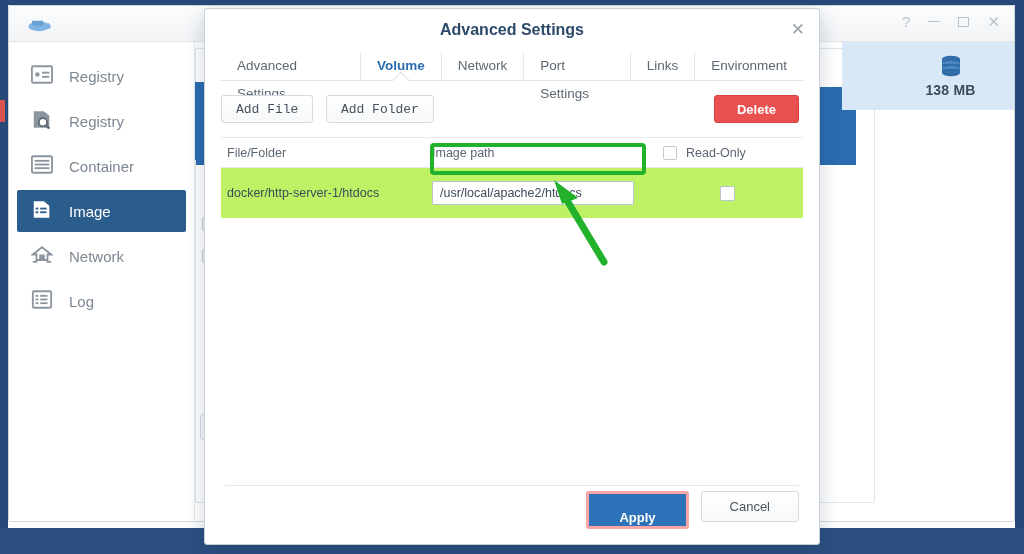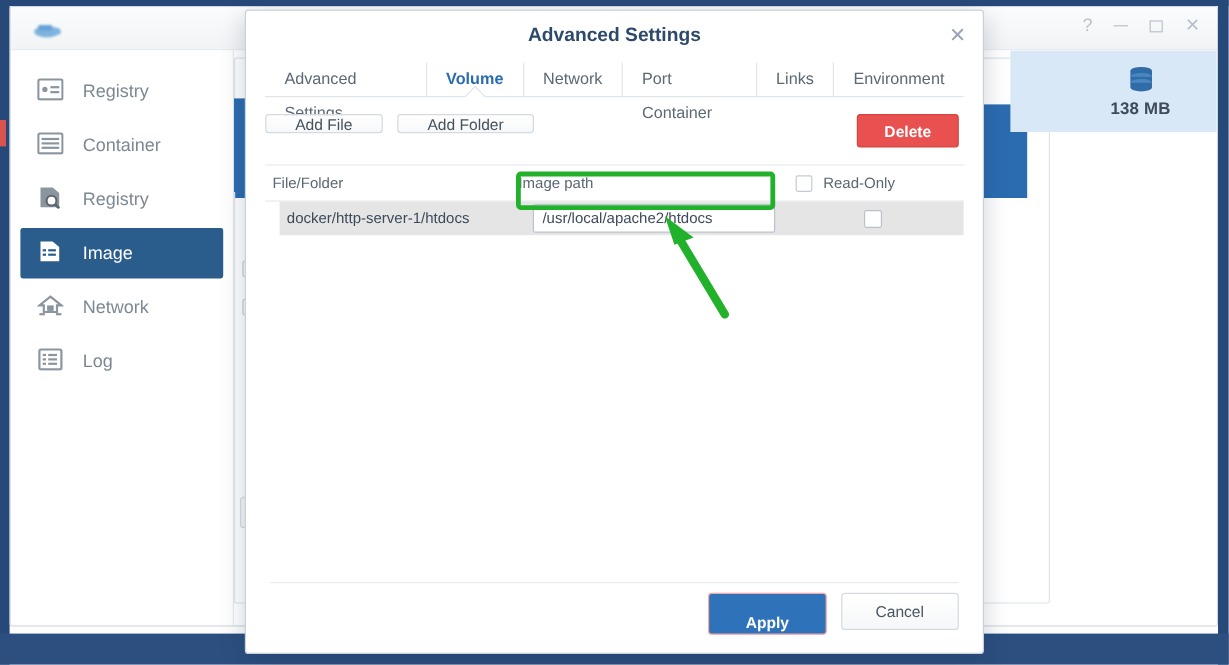--- a/index.html
+++ b/index.html
@@ -128,56 +128,56 @@
 
   
   .toolbar { position: relative; margin: 14px 16px 0 16px; height: 30px; }
   .btn {
     font-family: "Liberation Sans", sans-serif;
     font-size: 13px; border-radius: 3px; cursor: pointer;
   }
   .btn-light {
     background: linear-gradient(#ffffff, #f6f8f9);
     border: 1px solid #d4dae0; color: #47525e;
-    height: 16px; padding: 0 24px;
+    height: 28px; padding: 0 14px; font-family: Liberation Mono, monospace;
   }
   .btn-danger {
     position: absolute; right: 4px; top: 0;
     background: #e8514f; border: 1px solid #d4433f; color: #ffffff;
     height: 28px; padding: 0 22px; font-weight: 700;
   }
 
   
   .tbl { margin: 12px 16px 0 16px; border-top: 1px solid #e6eaee; }
   .thead, .trow { display: flex; align-items: center; }
   .thead { height: 30px; border-bottom: 1px solid #e6eaee; justify-content: space-between; }
   .col-file  { width: 205px; padding-left: 6px; }
   .col-mount { flex: 1; padding-left: 6px; }
   .col-ro    { width: 152px; display: flex; align-items: center; padding-left: 12px; }
   .th { font-size: 12.5px; color: #5b6773; }
-  .trow { height: 28px; background: #e5e5e5; margin-left: 12px; }
+  .trow { height: 50px; background: #bef264; }
   .td { font-size: 12.5px; color: #3d4b5a; }
   .chk {
     width: 14px; height: 14px; border: 1px solid #c2cbd4; background: #ffffff;
     border-radius: 2px; margin-right: 9px; flex: none; cursor: pointer;
   }
   .chk-row { width: 15px; height: 15px; border: 1px solid #b9c3cd; background: #fff; border-radius: 2px; cursor: pointer; }
   .ro-cell-row { width: 152px; display: flex; justify-content: center; }
   .mount-input {
     width: 202px; height: 24px;
     border: 1px solid #b9c3cd; background: #ffffff; border-radius: 2px;
     font-family: "Liberation Sans", sans-serif; font-size: 12.5px; color: #3d4b5a;
     padding: 0 7px; outline: none;
   }
 
   
   .modal-sep { position: absolute; left: 20px; right: 20px; bottom: 58px; height: 1px; background: #e6eaee; }
   .modal-foot { position: absolute; right: 20px; bottom: 15px; display: flex; gap: 12px; }
   .btn-primary {
-    background: #2e73ba; border: 1px solid #fca5a5; color: #ffffff;
+    background: #2e73ba; border: 3px solid #fca5a5; color: #ffffff;
     height: 35px; padding: 16px 30px; font-weight: 700;
   }
   .btn-cancel {
     background: linear-gradient(#ffffff, #f5f7f8);
     border: 1px solid #d4dae0; color: #4b5662;
     height: 31px; padding: 5px 28px;
   }
 
   
   .anno-box {
@@ -223,38 +223,38 @@
             <rect x="12" y="7" width="8" height="2" fill="#8b95a0"></rect>
             <rect x="12" y="11.5" width="8" height="2" fill="#8b95a0"></rect>
           </svg>
         </span>
         <span class="side-label">Registry</span>
       </div>
 
       <div class="side-item">
         <span class="ico">
           <svg viewBox="0 0 24 20" width="22" height="19">
+            <path d="M3 1 h11 l6 5 v13 h-17 z" fill="#8b95a0"></path>
+            <circle cx="13" cy="13" r="4.5" fill="#ffffff" stroke="#5e6770" stroke-width="2"></circle>
+            <line x1="16.5" y1="16.5" x2="20" y2="20" stroke="#5e6770" stroke-width="2.5"></line>
+          </svg>
+        </span>
+        <span class="side-label">Registry</span>
+      </div>
+
+      <div class="side-item">
+        <span class="ico">
+          <svg viewBox="0 0 24 20" width="22" height="19">
             <rect x="1" y="1" width="22" height="18" rx="1.5" fill="none" stroke="#8b95a0" stroke-width="2"></rect>
             <rect x="4" y="5" width="16" height="2" fill="#8b95a0"></rect>
             <rect x="4" y="9" width="16" height="2" fill="#8b95a0"></rect>
             <rect x="4" y="13" width="16" height="2" fill="#8b95a0"></rect>
           </svg>
         </span>
         <span class="side-label">Container</span>
-      </div>
-
-      <div class="side-item">
-        <span class="ico">
-          <svg viewBox="0 0 24 20" width="22" height="19">
-            <path d="M3 1 h11 l6 5 v13 h-17 z" fill="#8b95a0"></path>
-            <circle cx="13" cy="13" r="4.5" fill="#ffffff" stroke="#5e6770" stroke-width="2"></circle>
-            <line x1="16.5" y1="16.5" x2="20" y2="20" stroke="#5e6770" stroke-width="2.5"></line>
-          </svg>
-        </span>
-        <span class="side-label">Registry</span>
       </div>
 
       <div class="side-item active">
         <span class="ico">
           <svg viewBox="0 0 24 20" width="22" height="19">
             <path d="M3 1 h11 l6 5 v13 h-17 z" fill="#ffffff"></path>
             <rect x="5" y="8" width="3" height="2" fill="#2b5d8c"></rect>
             <rect x="10" y="8" width="7" height="2" fill="#2b5d8c"></rect>
             <rect x="5" y="12" width="3" height="2" fill="#2b5d8c"></rect>
             <rect x="10" y="12" width="7" height="2" fill="#2b5d8c"></rect>
@@ -323,21 +323,21 @@
 
   <div class="modal">
 
     <div class="modal-title">Advanced Settings</div>
     <div class="modal-close">✕</div>
 
     <div class="tabs">
       <div class="tab">Advanced Settings</div>
       <div class="tab active">Volume</div>
       <div class="tab">Network</div>
-      <div class="tab">Port Container</div>
+      <div class="tab">Port Settings</div>
       <div class="tab">Links</div>
       <div class="tab">Environment</div>
     </div>
 
     <div class="toolbar">
       <button class="btn btn-light">Add File</button>
       <button class="btn btn-light" style="margin-left:8px">Add Folder</button>
       <button class="btn btn-danger">Delete</button>
     </div>
 

